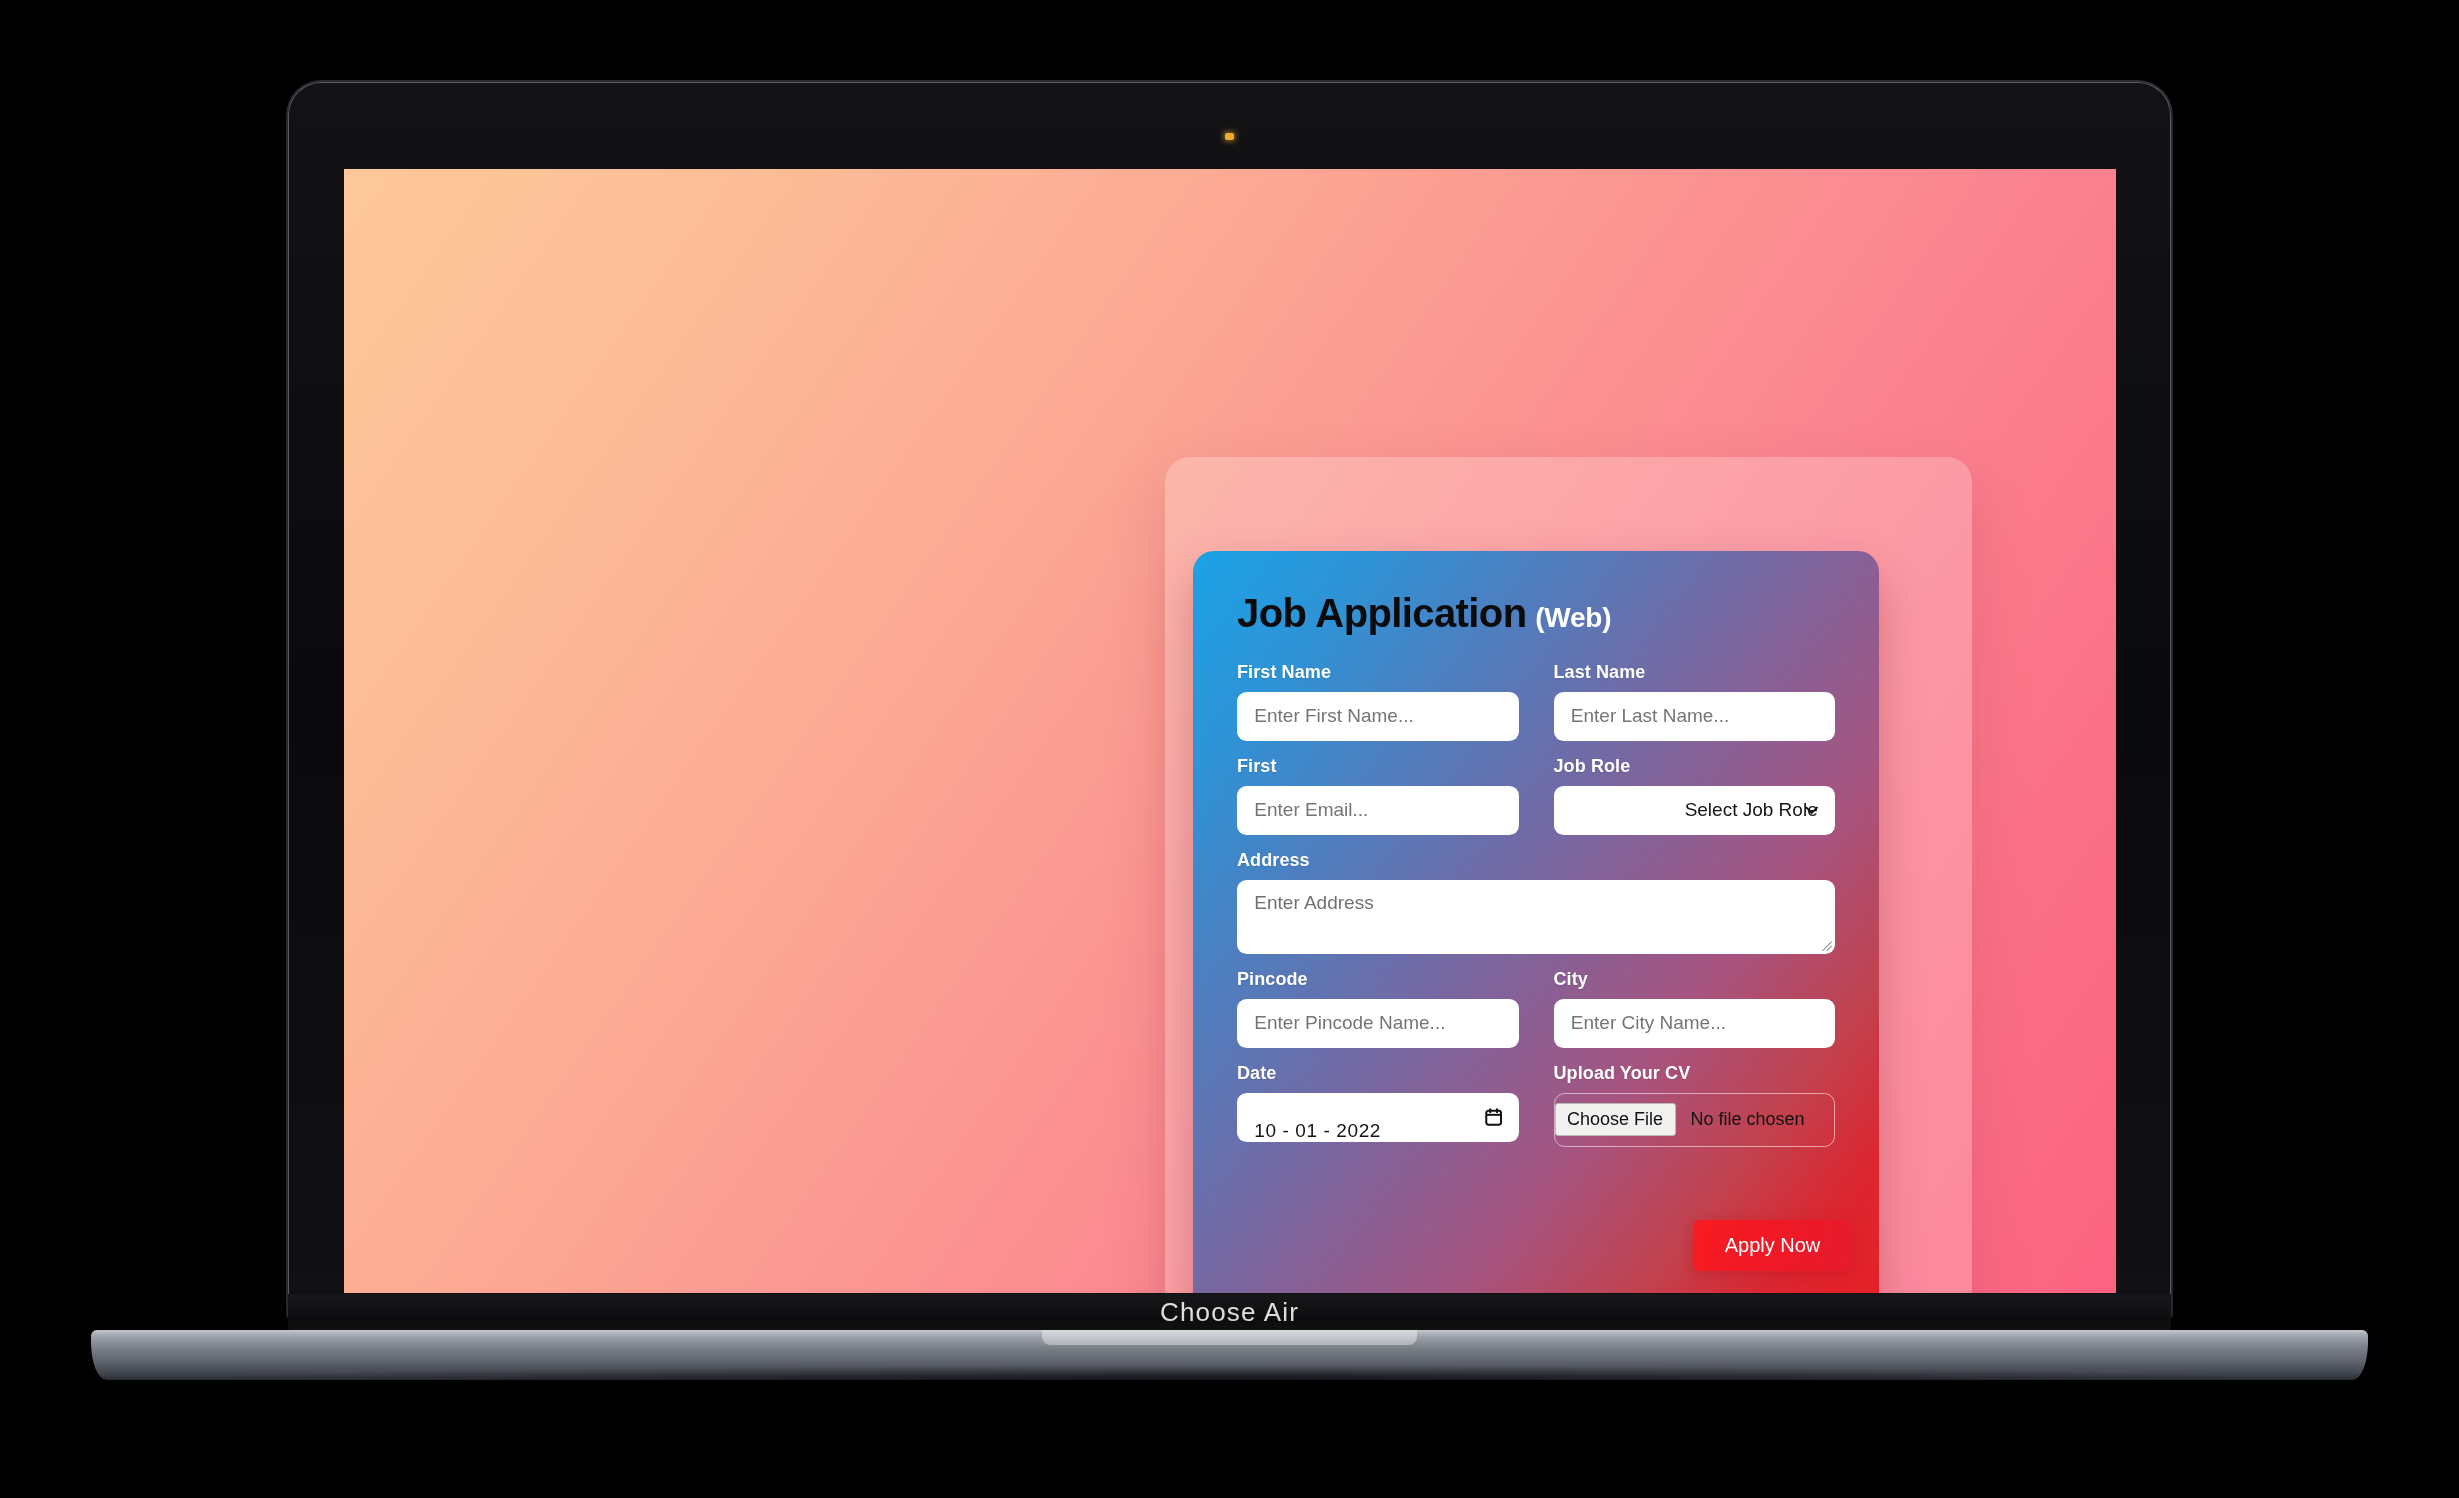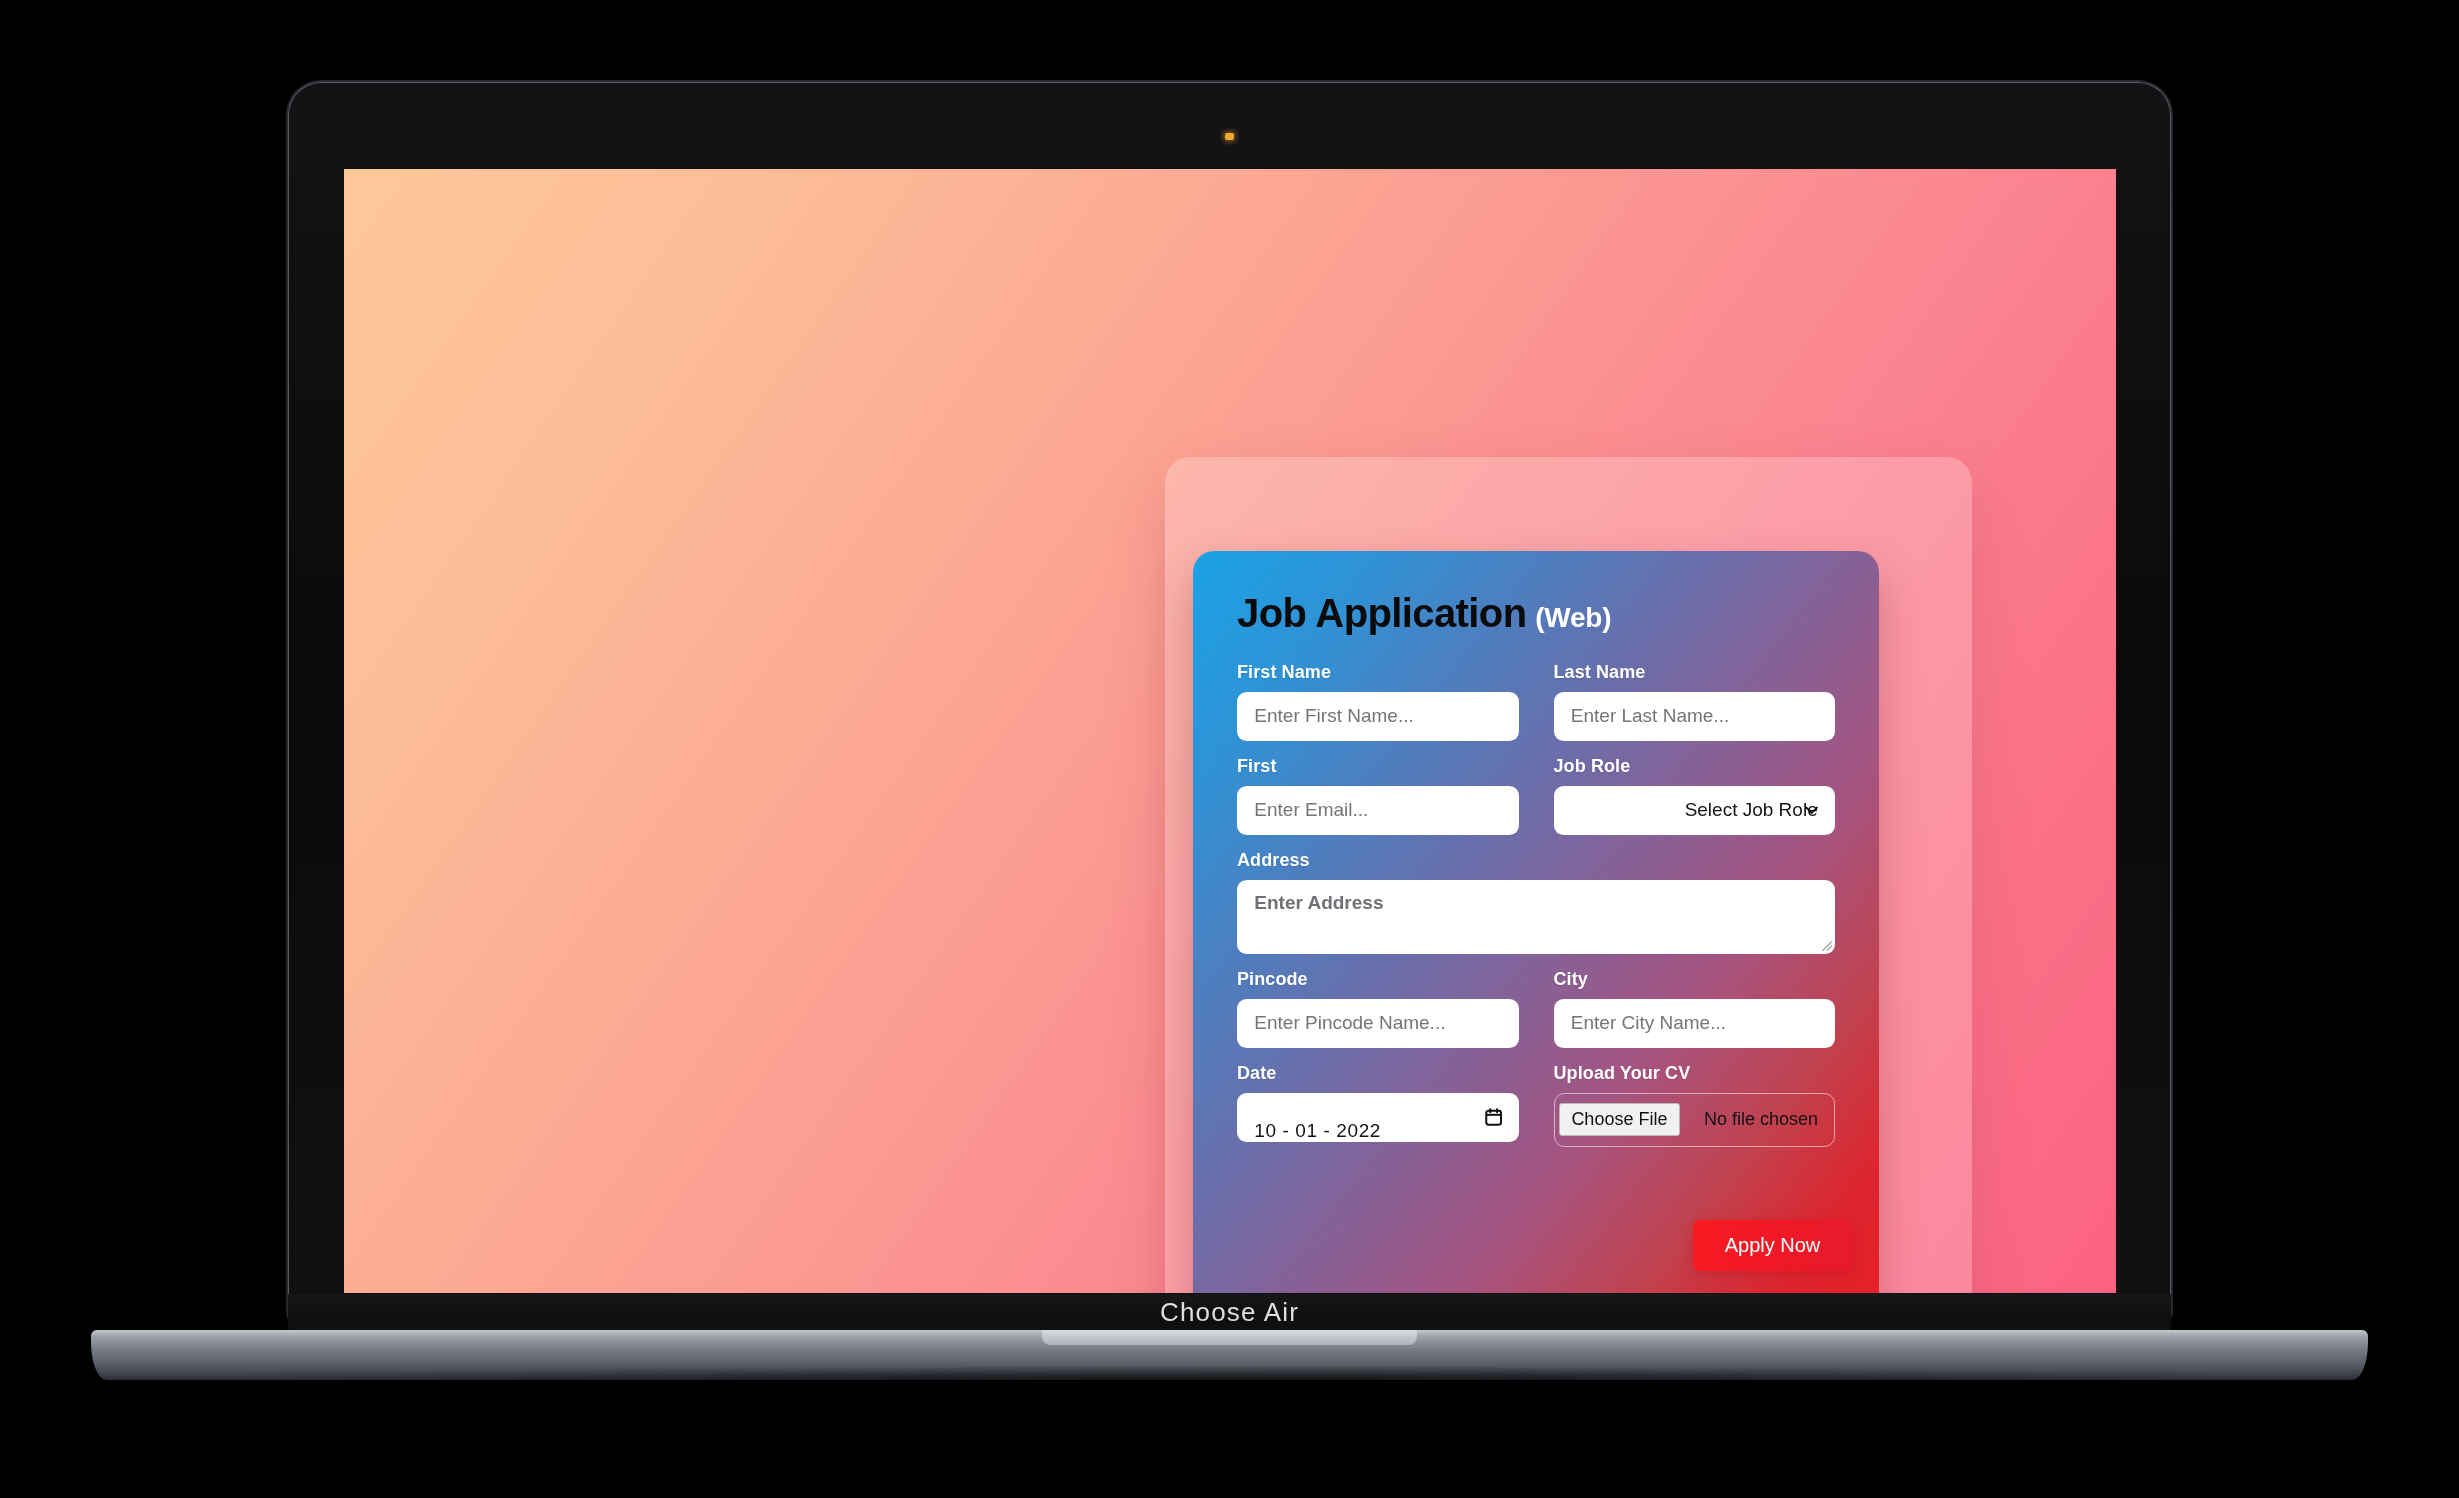--- a/index.html
+++ b/index.html
@@ -190,21 +190,20 @@
   .textarea-box {
     position: relative;
     width: 100%;
     height: 74px;
     border-radius: 9.6px;
     background: #ffffff;
     padding: 12.5px 17.3px;
     font-size: 19px;
     color: #6f7176;
     cursor: text;
-    font-weight: bold;
   }
   .resize-grip {
     position: absolute;
     right: 2.9px;
     bottom: 1.9px;
     width: 13.4px;
     height: 13.4px;
     cursor: nwse-resize;
   }
 
@@ -233,24 +232,23 @@
   }
 
   
   .file-box {
     width: 100%;
     height: 54px;
     border: 1px solid rgba(255,255,255,0.55);
     border-radius: 10.6px;
     display: flex;
     align-items: center;
-    padding: 0 16px;
-    gap: 24px;
+    padding: 0 0;
+    gap: 15px;
     background: transparent;
-    justify-content: flex-end;
   }
   .choose-file-btn {
     background: #f1f1ef;
     border: 1px solid #b9b9b6;
     border-radius: 2.9px;
     padding: 3.8px 11.5px;
     font-family: "Liberation Sans", sans-serif;
     font-size: 18px;
     color: #111111;
     cursor: pointer;

